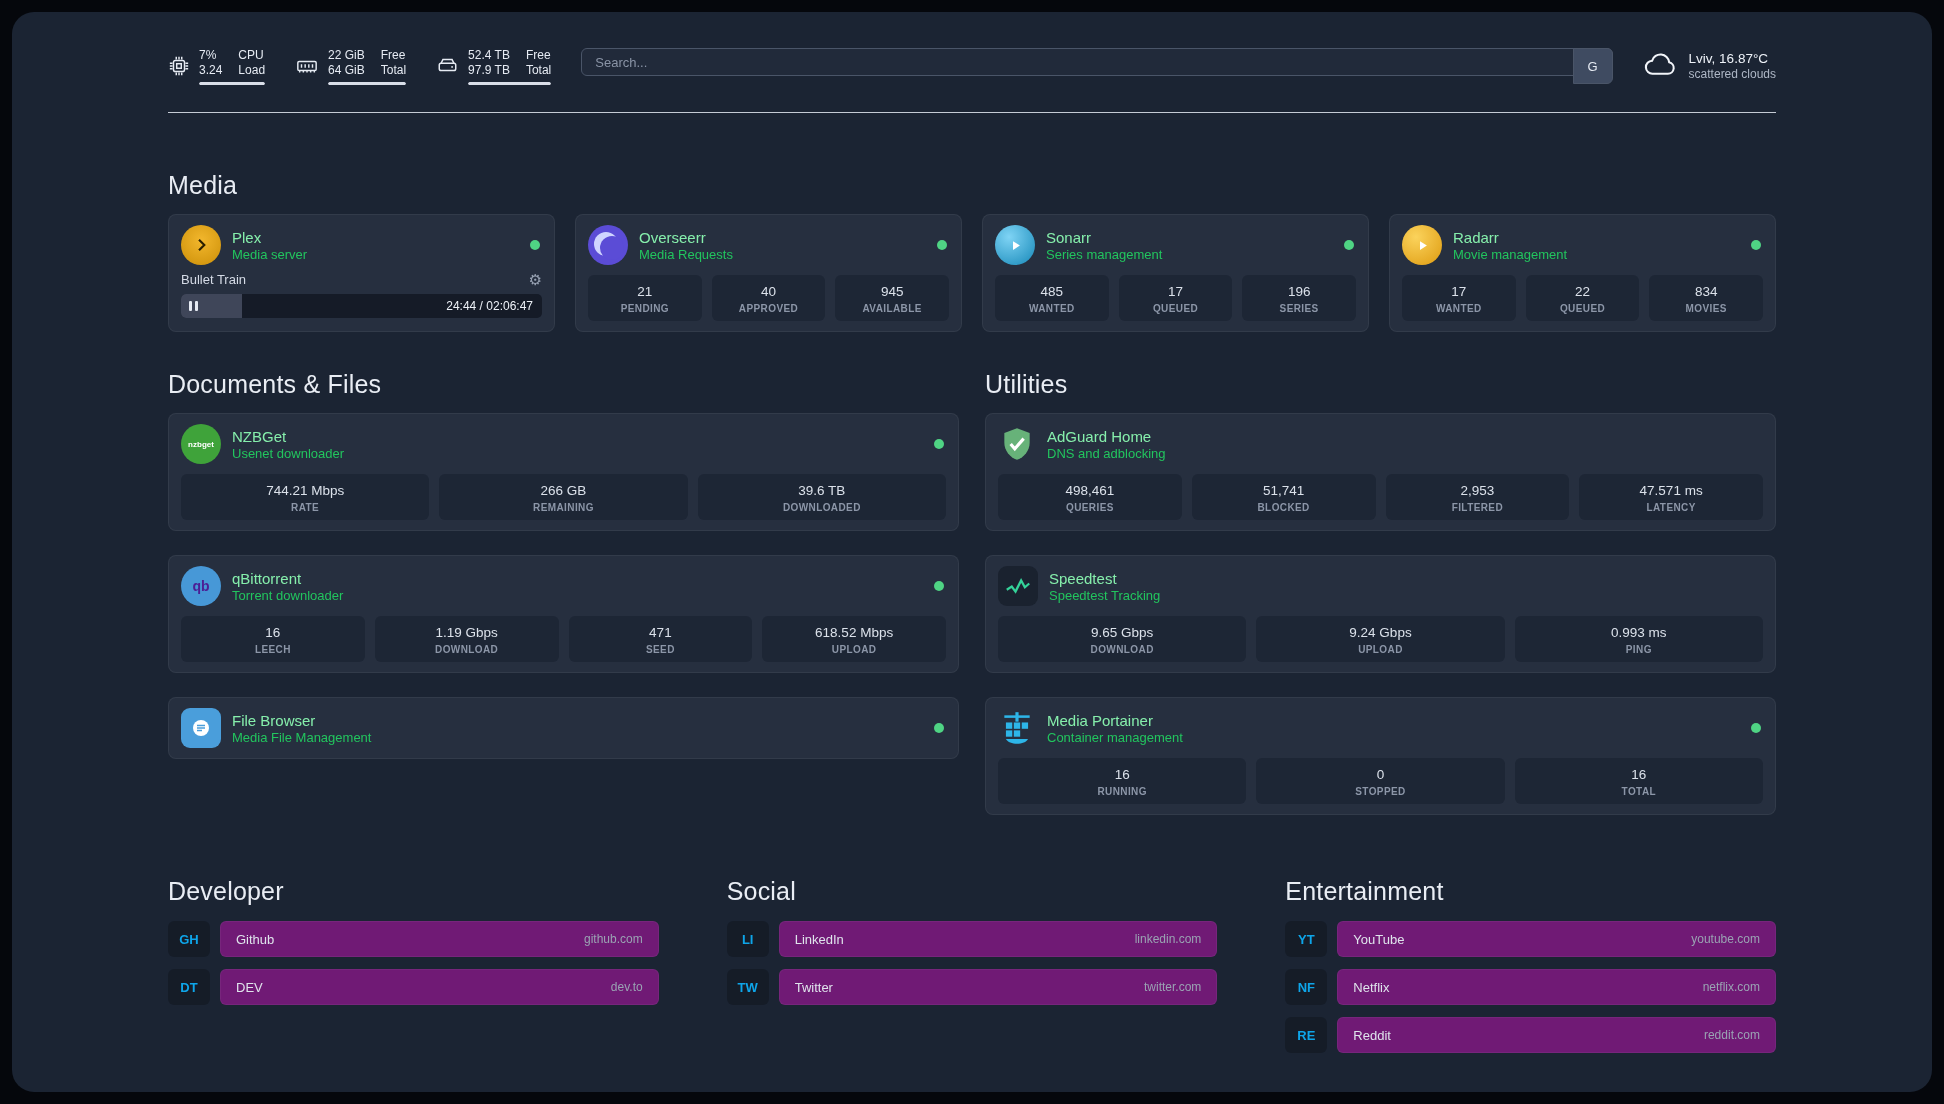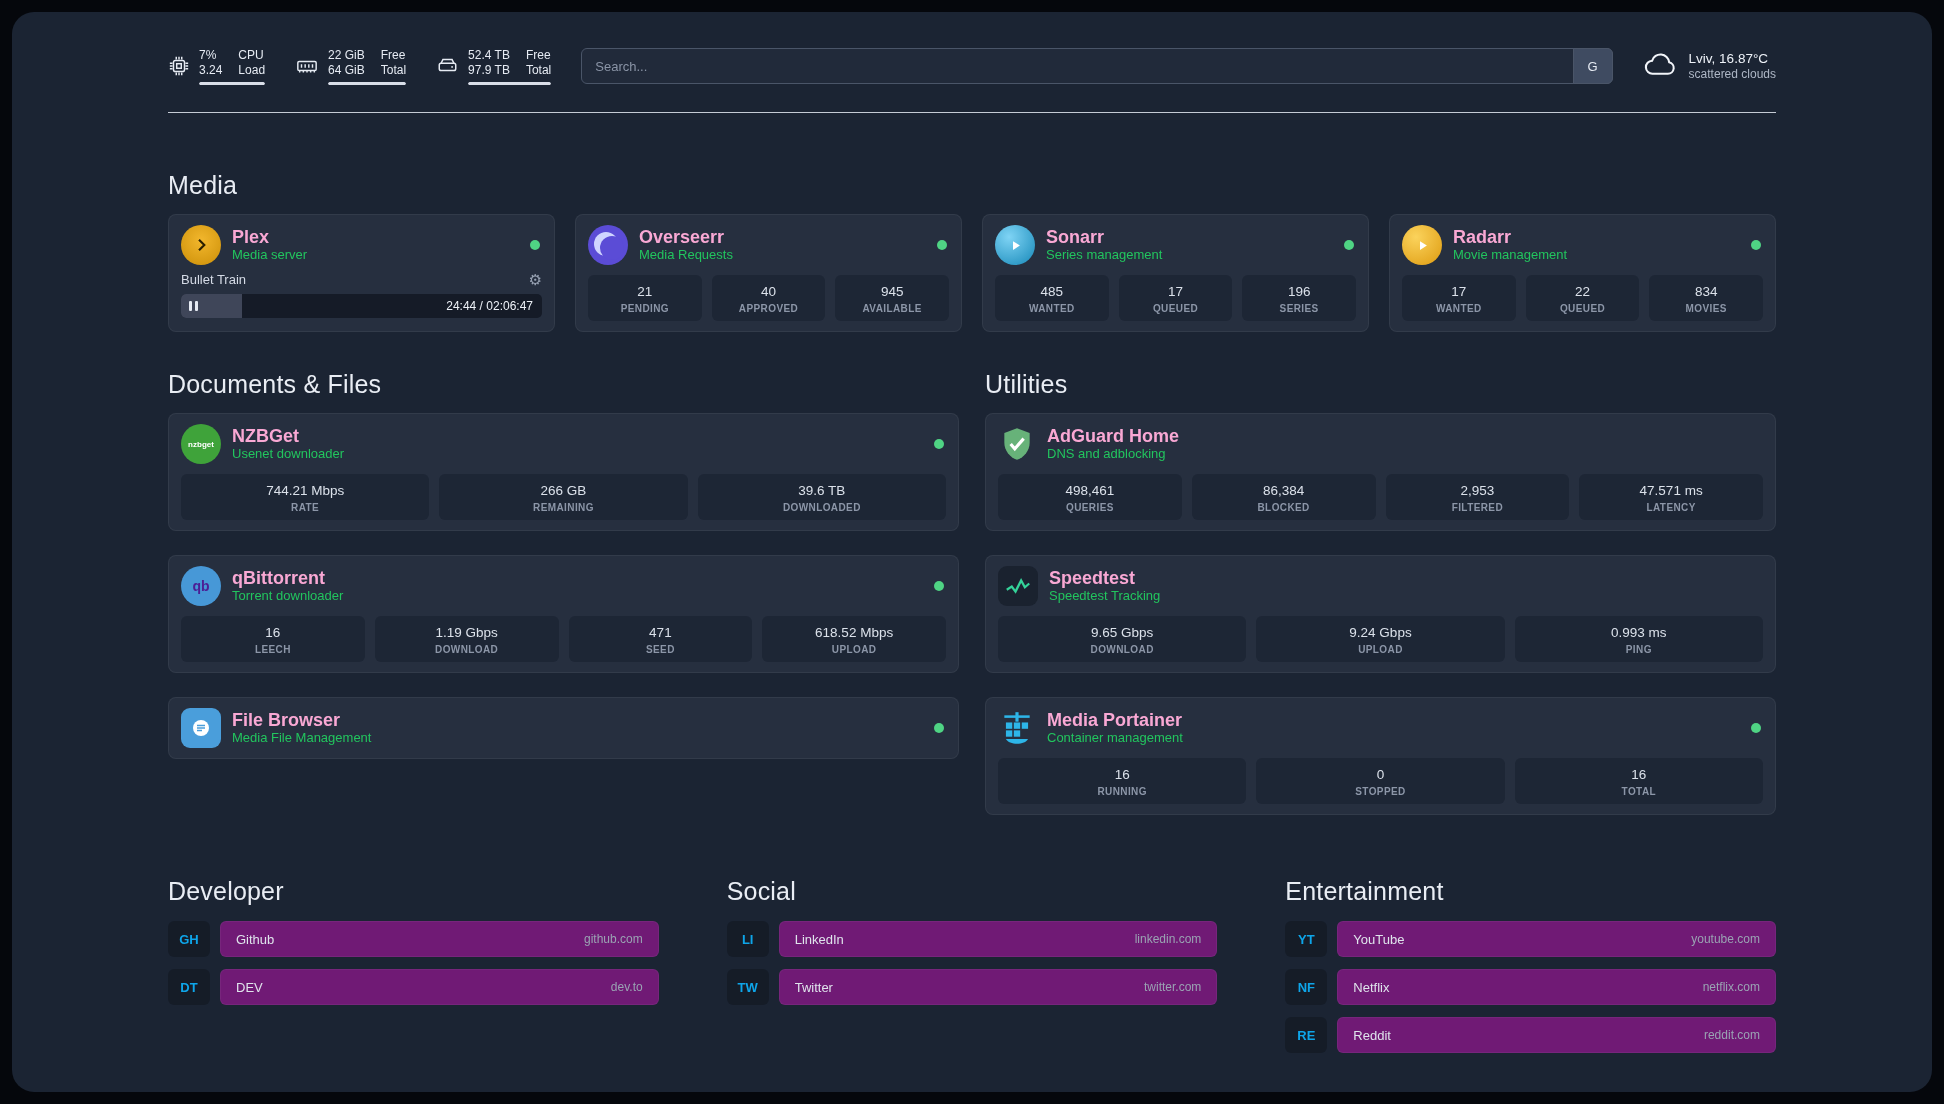--- a/index.html
+++ b/index.html
@@ -12,39 +12,39 @@
   .topbar { display:flex; align-items:center; gap:30px; height:48px; }
   .resource { display:flex; align-items:center; gap:9px; }
   .res-icon { display:flex; align-items:center; }
   .res-body { display:flex; flex-direction:column; }
   .res-row { display:flex; gap:16px; }
   .res-col span { display:block; font-size:12px; line-height:15px; color:#e6ebf3; }
   .res-bar { margin-top:4px; height:3px; border-radius:2px; background:rgba(255,255,255,0.14); overflow:hidden; }
   .res-fill { height:100%; background:#d9dee8; border-radius:2px; }
 
   .searchwrap { flex:1; position:relative; height:36px; }
-  .searchwrap input { width:100%; height:36px; background:#212a3a; border:1px solid #4a5568; border-radius:6px; color:#d4dae5; font-size:13px; padding:0 48px 0 13px; outline:none; font-family:"Liberation Sans", sans-serif; }
+  .searchwrap input { width:100%; height:28px; background:#212a3a; border:1px solid #4a5568; border-radius:6px; color:#d4dae5; font-size:13px; padding:0 48px 0 13px; outline:none; font-family:"Liberation Sans", sans-serif; }
   .searchwrap input::placeholder { color:#8a94a6; }
   .search-btn { position:absolute; right:0; top:0; width:40px; height:36px; background:#3f4b61; border:1px solid #4a5568; border-radius:0 6px 6px 0; color:#e6ebf3; font-size:13px; display:flex; align-items:center; justify-content:center; cursor:pointer; }
 
   .weather { display:flex; align-items:center; gap:10px; }
   .weather-text div:first-child { font-size:13.5px; color:#eef2f8; line-height:17px; }
   .weather-text div:last-child { font-size:12px; color:#aeb7c6; line-height:15px; }
 
   .divider { margin-top:22px; border-top:1px solid rgba(227,233,242,0.85); }
 
   
   .section-title { font-size:25px; font-weight:500; color:#e9edf4; letter-spacing:.2px; }
   .media-title { margin-top:58px; }
   .media-grid { margin-top:14px; display:grid; grid-template-columns:repeat(4,1fr); gap:20px; }
 
   .card { background:#262f3f; border:1px solid rgba(255,255,255,0.06); border-radius:8px; padding:10px 12px; cursor:pointer; }
   .card-header { display:flex; align-items:center; gap:11px; }
   .card-titles { flex:1; min-width:0; }
-  .card-name { font-size:18px; font-weight:700; color:#f9a8d4; line-height:19px; }
+  .card-name { font-size:15px; font-weight:400; color:#86efac; line-height:19px; }
   .card-sub { font-size:13px; color:#22c55e; line-height:15px; margin-top:0; }
   .dot { width:10px; height:10px; border-radius:50%; background:#4fd484; flex:none; margin-right:2px; }
 
   .stats { margin-top:10px; display:grid; gap:10px; }
   .cols3 { grid-template-columns:repeat(3,1fr); }
   .cols4 { grid-template-columns:repeat(4,1fr); }
   .stat { background:#1d2635; border-radius:6px; text-align:center; padding:8px 4px 7px 4px; }
   .stat-value { font-size:13.5px; color:#dbe1ea; line-height:17px; }
   .stat-label { font-size:10px; font-weight:700; color:#8c96a8; letter-spacing:.4px; margin-top:3px; }
 
@@ -403,21 +403,21 @@
             <div class="card-name">AdGuard Home</div>
             <div class="card-sub">DNS and adblocking</div>
           </div>
         </div>
         <div class="stats cols4">
           <div class="stat">
                 <div class="stat-value">498,461</div>
                 <div class="stat-label">QUERIES</div>
               </div>
           <div class="stat">
-                <div class="stat-value">86,384</div>
+                <div class="stat-value">51,741</div>
                 <div class="stat-label">BLOCKED</div>
               </div>
           <div class="stat">
                 <div class="stat-value">2,953</div>
                 <div class="stat-label">FILTERED</div>
               </div>
           <div class="stat">
                 <div class="stat-value">47.571 ms</div>
                 <div class="stat-label">LATENCY</div>
               </div>

